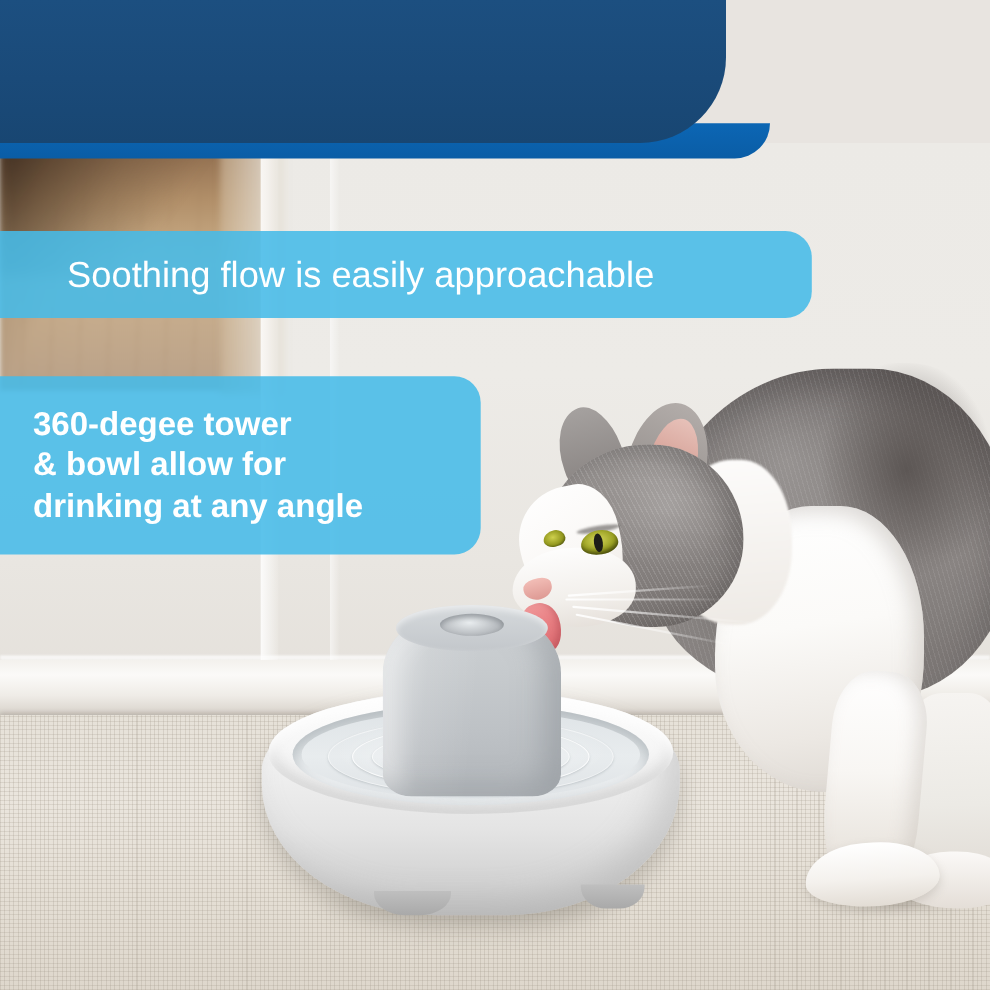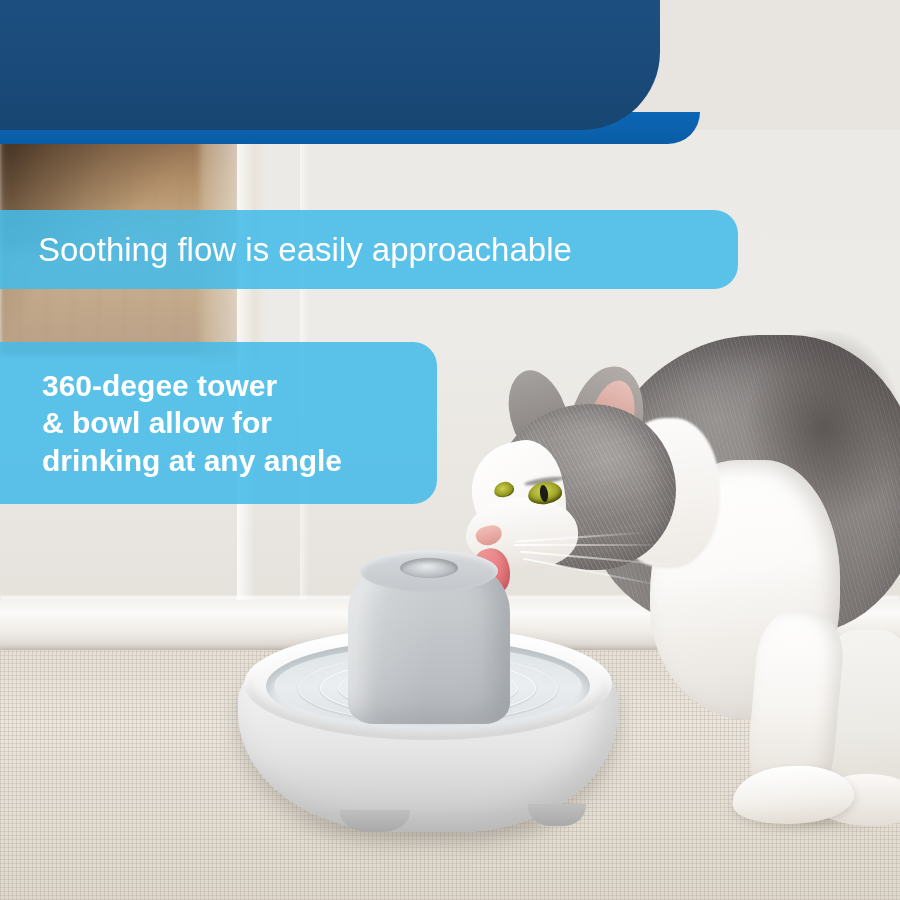--- a/index.html
+++ b/index.html
@@ -336,28 +336,28 @@
   
   .callout {
     position:absolute; z-index:6;
     background:rgba(70,187,232,.88);
     color:#ffffff;
     display:flex; align-items:center;
   }
   .callout-wide {
     left:0; top:210px; width:738px; height:79px;
     border-top-right-radius:24px; border-bottom-right-radius:24px;
-    padding-left:38px;
+    padding-left:61px;
     font-size:33px; font-weight:500;
     white-space:nowrap;
   }
   .callout-block {
     left:0; top:342px; width:437px; height:162px;
     border-top-right-radius:24px; border-bottom-right-radius:24px;
-    padding-left:42px;
+    padding-left:30px;
     font-size:30px; font-weight:bold; line-height:1.24;
     white-space:pre-line;
     align-items:center;
   }
 </style>
 </head>
 <body>
 
 <div id="stage">
 

